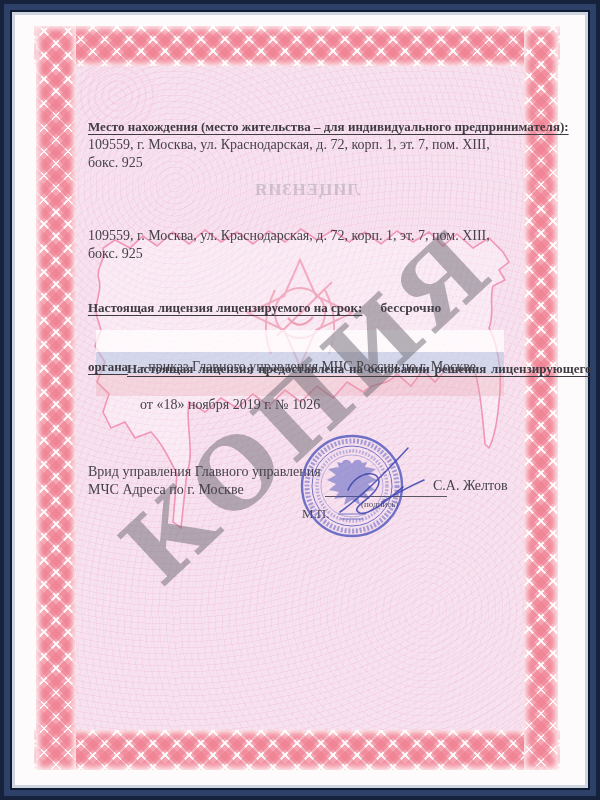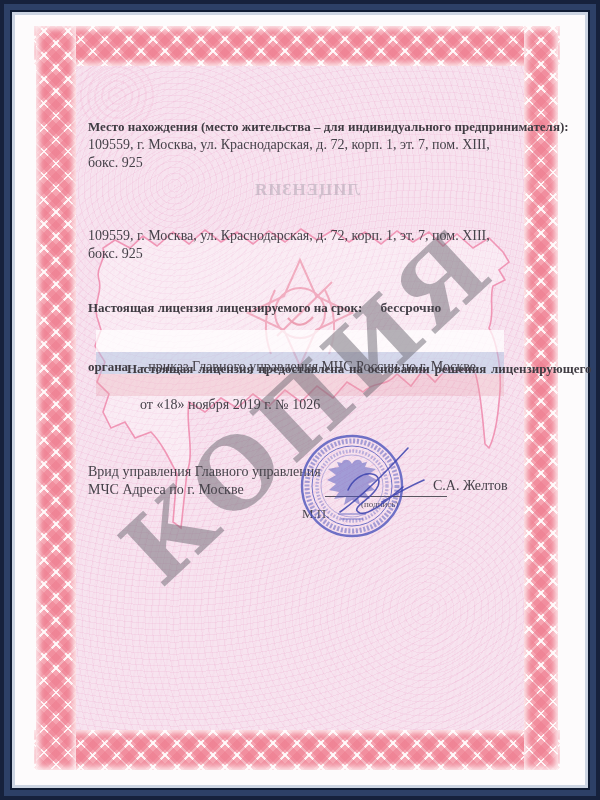--- a/index.html
+++ b/index.html
@@ -54,21 +54,21 @@
   .watermark{
     position:absolute;left:77px;top:197px;width:460px;height:420px;
     display:flex;align-items:center;justify-content:center;
     transform:rotate(-43deg);
     font-family:"DejaVu Serif",serif;font-weight:600;font-size:96px;letter-spacing:5px;
     color:rgba(108,104,114,.5);white-space:nowrap;
   }
 
   .t{position:absolute;font-size:14px;color:#46424a;white-space:nowrap;}
   .bt{font-weight:bold;font-size:13px;color:#3f3b42;}
-  .u{text-underline-offset:3px;text-decoration-thickness:1.2px;text-align:center;}
+  .u{text-decoration:underline;text-underline-offset:3px;text-decoration-thickness:1.2px;text-align:center;}
   .bold{font-weight:bold;margin-top:6px;}
   .gap{display:inline-block;width:18px;}
   .gap2{display:inline-block;width:12px;}
 
   .sig-line{position:absolute;left:325px;top:496px;width:122px;border-top:1.2px solid #5a5560;}
   .caption{position:absolute;font-size:9px;color:#55505a;white-space:nowrap;}
   .mp{position:absolute;font-size:13px;color:#4c4750;white-space:nowrap;}
   .stamp-svg{position:absolute;left:290px;top:428px;width:165px;height:120px;}
 </style>
 </head>

